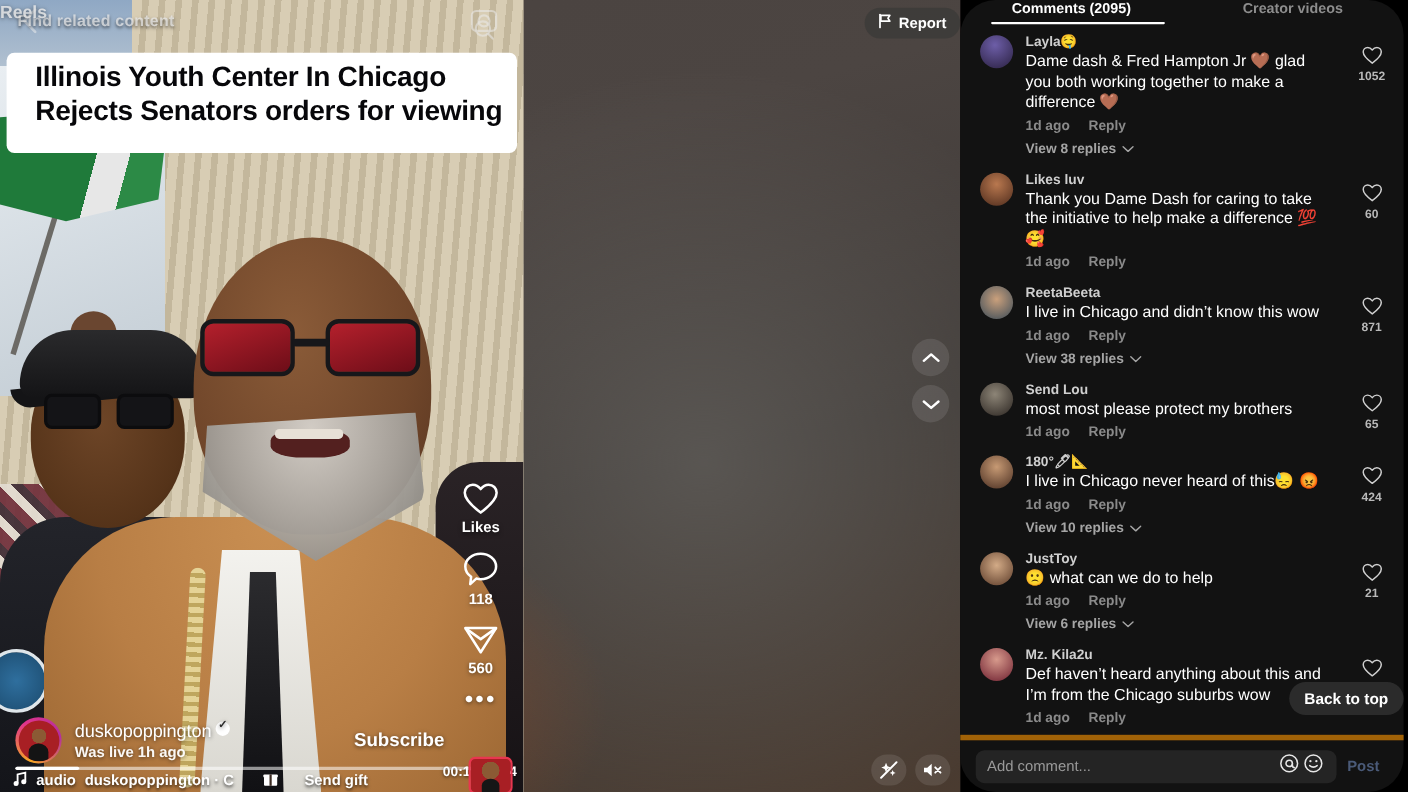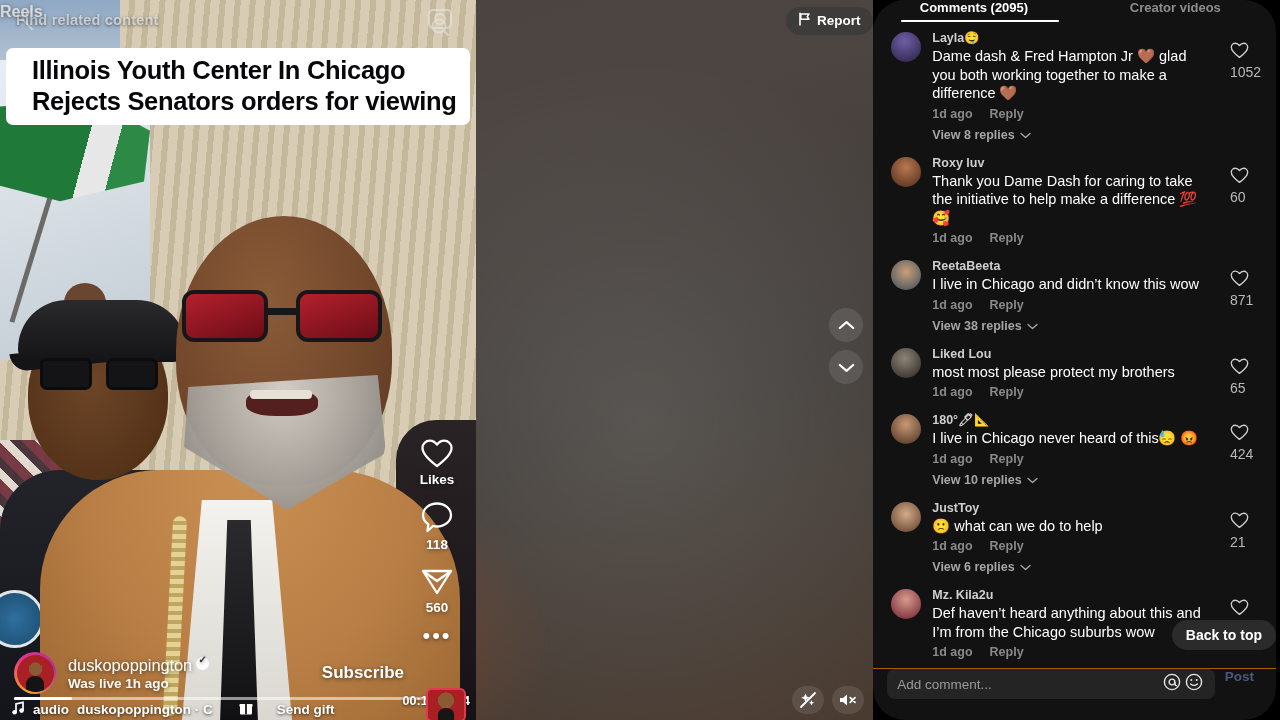--- a/index.html
+++ b/index.html
@@ -140,21 +140,21 @@
   .reels-title {
     position:absolute; left:0; right:0; top:3px; text-align:left;
     color:rgba(235,235,235,.82); font-size:16px; font-weight:700;
     text-shadow:0 1px 4px rgba(0,0,0,.5);
   }
   .search-acct { position:absolute; right:16px; top:2px; width:40px; height:40px; opacity:.72;}
 
   .headline {
     position:absolute; left:6px; top:48px; width:464px;
     background:#fff; border-radius:7px;
-    padding:7px 12px 8px 26px;
+    padding:7px 12px 22px 26px;
     color:#07070a; font-size:25.5px; line-height:1.22; font-weight:700;
     letter-spacing:-0.3px;
   }
 
   
   .rail { position:absolute; right:6px; top:438px; width:66px; text-align:center; color:#fff;
           text-shadow:0 1px 4px rgba(0,0,0,.5); }
   .rail .item { margin-bottom:14px; }
   .rail .lbl { font-size:13.5px; font-weight:700; margin-top:3px; }
   .rail svg { display:block; margin:0 auto; }
@@ -217,29 +217,29 @@
   .tab-underline { position:absolute; left:28px; bottom:0; width:158px; height:2.5px; background:#fff; border-radius:2px; }
   .clist { flex:1; overflow:hidden; padding-top:8px; }
   .crow { display:flex; gap:11px; padding:0 12px 0 18px; margin-bottom:13px; position:relative; }
   .cav { width:30px; height:30px; border-radius:50%; flex:0 0 30px; margin-top:2px; }
   .cbody { flex:1; min-width:0; padding-right:8px; }
   .cname { color:#cfcfcf; font-size:12.5px; font-weight:700; line-height:16px; }
   .ctext { color:#fff; font-size:14.5px; line-height:18.5px; font-weight:400; margin-top:1px; }
   .cmeta { display:flex; gap:17px; margin-top:4px; color:#8a8a8a; font-size:12.5px; font-weight:600; }
   .creplies { color:#a5a5a5; font-size:12.5px; font-weight:600; margin-top:7px; }
   .chev { display:inline-block; margin-left:5px; }
-  .clikes { width:34px; flex:0 0 34px; text-align:left; color:#b9b9b9; font-size:14px; font-weight:400; padding-top:12px; }
+  .clikes { width:34px; flex:0 0 34px; text-align:center; color:#b9b9b9; font-size:11px; font-weight:700; padding-top:12px; }
   .clikes .ct { margin-top:2px; }
 
   .backtotop {
     position:absolute; right:0px; top:620px;
     background:#2b2b2b; color:#fff; font-size:14px; font-weight:700;
     padding:7px 14px; border-radius:18px; white-space:nowrap;
   }
-  .cfooter { flex:0 0 52px; border-top:1px solid #a16207; display:flex; align-items:flex-start; gap:10px; padding:0 20px 0 14px; }
+  .cfooter { flex:0 0 52px; border-top:5px solid #a16207; display:flex; align-items:center; gap:10px; padding:0 20px 0 14px; }
   .cinput { flex:1; height:30px; background:#242424; border-radius:8px; display:flex; align-items:center; padding:0 10px; }
   .cinput .ph { color:#9a9a9a; font-size:13.5px; flex:1; }
   .cinput .ic { width:22px; text-align:center; color:#e6e6e6; }
   .postbtn { color:#4a5a78; font-size:13.5px; font-weight:700; white-space:nowrap; padding-right:2px; }
 
   
   .av1{background:radial-gradient(circle at 45% 30%,#6d5ea8,#2a2040);}
   .av2{background:radial-gradient(circle at 50% 35%,#b9784f,#4d2b1c);}
   .av3{background:radial-gradient(circle at 50% 40%,#caa07c,#3a4b58);}
   .av4{background:radial-gradient(circle at 45% 35%,#8d8577,#2a2420);}
@@ -437,21 +437,21 @@
                   <path d="M1 1.4 L5.5 5.6 L10 1.4" fill="none" stroke="#a5a5a5" stroke-width="1.3" stroke-linecap="round" stroke-linejoin="round"></path>
                 </svg></span></div>
           </div>
           <div class="clikes"><span><svg width="19" height="17" viewBox="0 0 19 17">
                 <path d="M9.5 15.4 C3.8 11.2 1.3 8.1 1.3 5.3 C1.3 3 3.1 1.2 5.3 1.2 C6.9 1.2 8.4 2.1 9.5 3.5 C10.6 2.1 12.1 1.2 13.7 1.2 C15.9 1.2 17.7 3 17.7 5.3 C17.7 8.1 15.2 11.2 9.5 15.4 Z" fill="none" stroke="#cfcfcf" stroke-width="1.35" stroke-linejoin="round"></path>
               </svg></span><div class="ct">1052</div></div>
         </div>
         <div class="crow">
           <div class="cav av2"></div>
           <div class="cbody">
-            <div class="cname">Roxy luv</div>
+            <div class="cname">Likes luv</div>
             <div class="ctext">Thank you Dame Dash for caring to take the initiative to help make a difference 💯 🥰</div>
             <div class="cmeta">
               <span>1d ago</span>
               <span>Reply</span>
             </div>
           </div>
           <div class="clikes"><span><svg width="19" height="17" viewBox="0 0 19 17">
                 <path d="M9.5 15.4 C3.8 11.2 1.3 8.1 1.3 5.3 C1.3 3 3.1 1.2 5.3 1.2 C6.9 1.2 8.4 2.1 9.5 3.5 C10.6 2.1 12.1 1.2 13.7 1.2 C15.9 1.2 17.7 3 17.7 5.3 C17.7 8.1 15.2 11.2 9.5 15.4 Z" fill="none" stroke="#cfcfcf" stroke-width="1.35" stroke-linejoin="round"></path>
               </svg></span><div class="ct">60</div></div>
         </div>
@@ -468,21 +468,21 @@
                   <path d="M1 1.4 L5.5 5.6 L10 1.4" fill="none" stroke="#a5a5a5" stroke-width="1.3" stroke-linecap="round" stroke-linejoin="round"></path>
                 </svg></span></div>
           </div>
           <div class="clikes"><span><svg width="19" height="17" viewBox="0 0 19 17">
                 <path d="M9.5 15.4 C3.8 11.2 1.3 8.1 1.3 5.3 C1.3 3 3.1 1.2 5.3 1.2 C6.9 1.2 8.4 2.1 9.5 3.5 C10.6 2.1 12.1 1.2 13.7 1.2 C15.9 1.2 17.7 3 17.7 5.3 C17.7 8.1 15.2 11.2 9.5 15.4 Z" fill="none" stroke="#cfcfcf" stroke-width="1.35" stroke-linejoin="round"></path>
               </svg></span><div class="ct">871</div></div>
         </div>
         <div class="crow">
           <div class="cav av4"></div>
           <div class="cbody">
-            <div class="cname">Liked Lou</div>
+            <div class="cname">Send Lou</div>
             <div class="ctext">most most please protect my brothers</div>
             <div class="cmeta">
               <span>1d ago</span>
               <span>Reply</span>
             </div>
           </div>
           <div class="clikes"><span><svg width="19" height="17" viewBox="0 0 19 17">
                 <path d="M9.5 15.4 C3.8 11.2 1.3 8.1 1.3 5.3 C1.3 3 3.1 1.2 5.3 1.2 C6.9 1.2 8.4 2.1 9.5 3.5 C10.6 2.1 12.1 1.2 13.7 1.2 C15.9 1.2 17.7 3 17.7 5.3 C17.7 8.1 15.2 11.2 9.5 15.4 Z" fill="none" stroke="#cfcfcf" stroke-width="1.35" stroke-linejoin="round"></path>
               </svg></span><div class="ct">65</div></div>
         </div>

